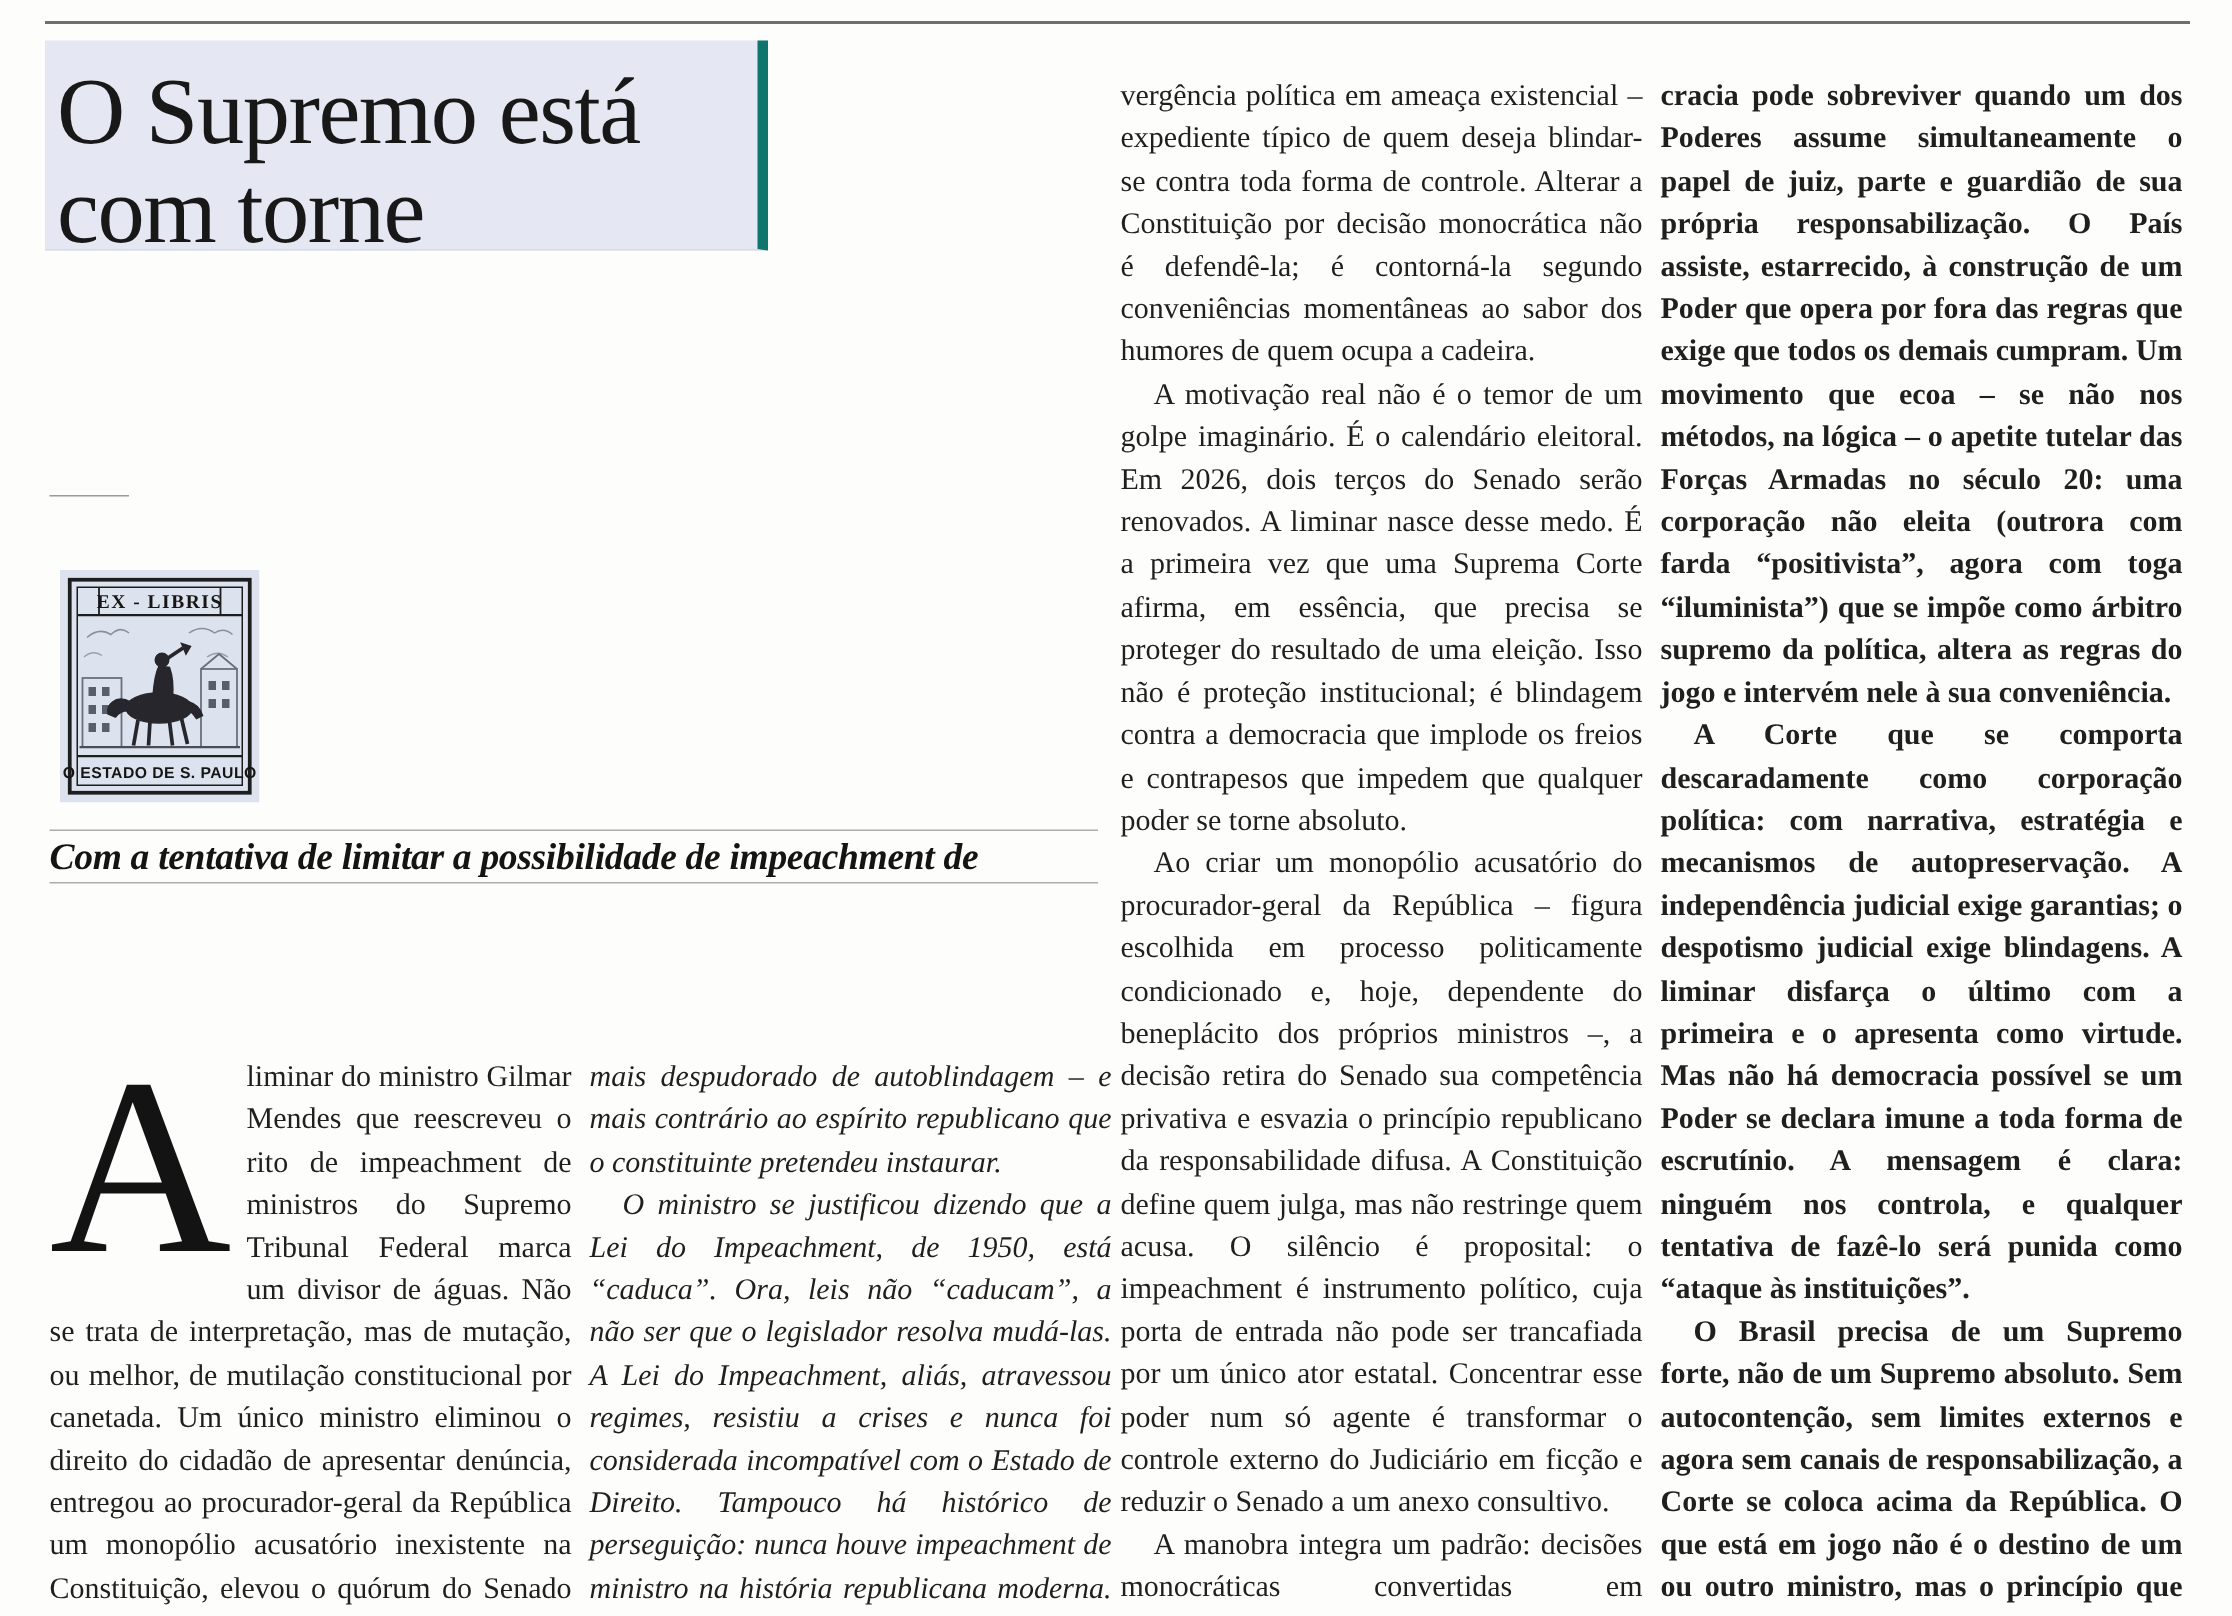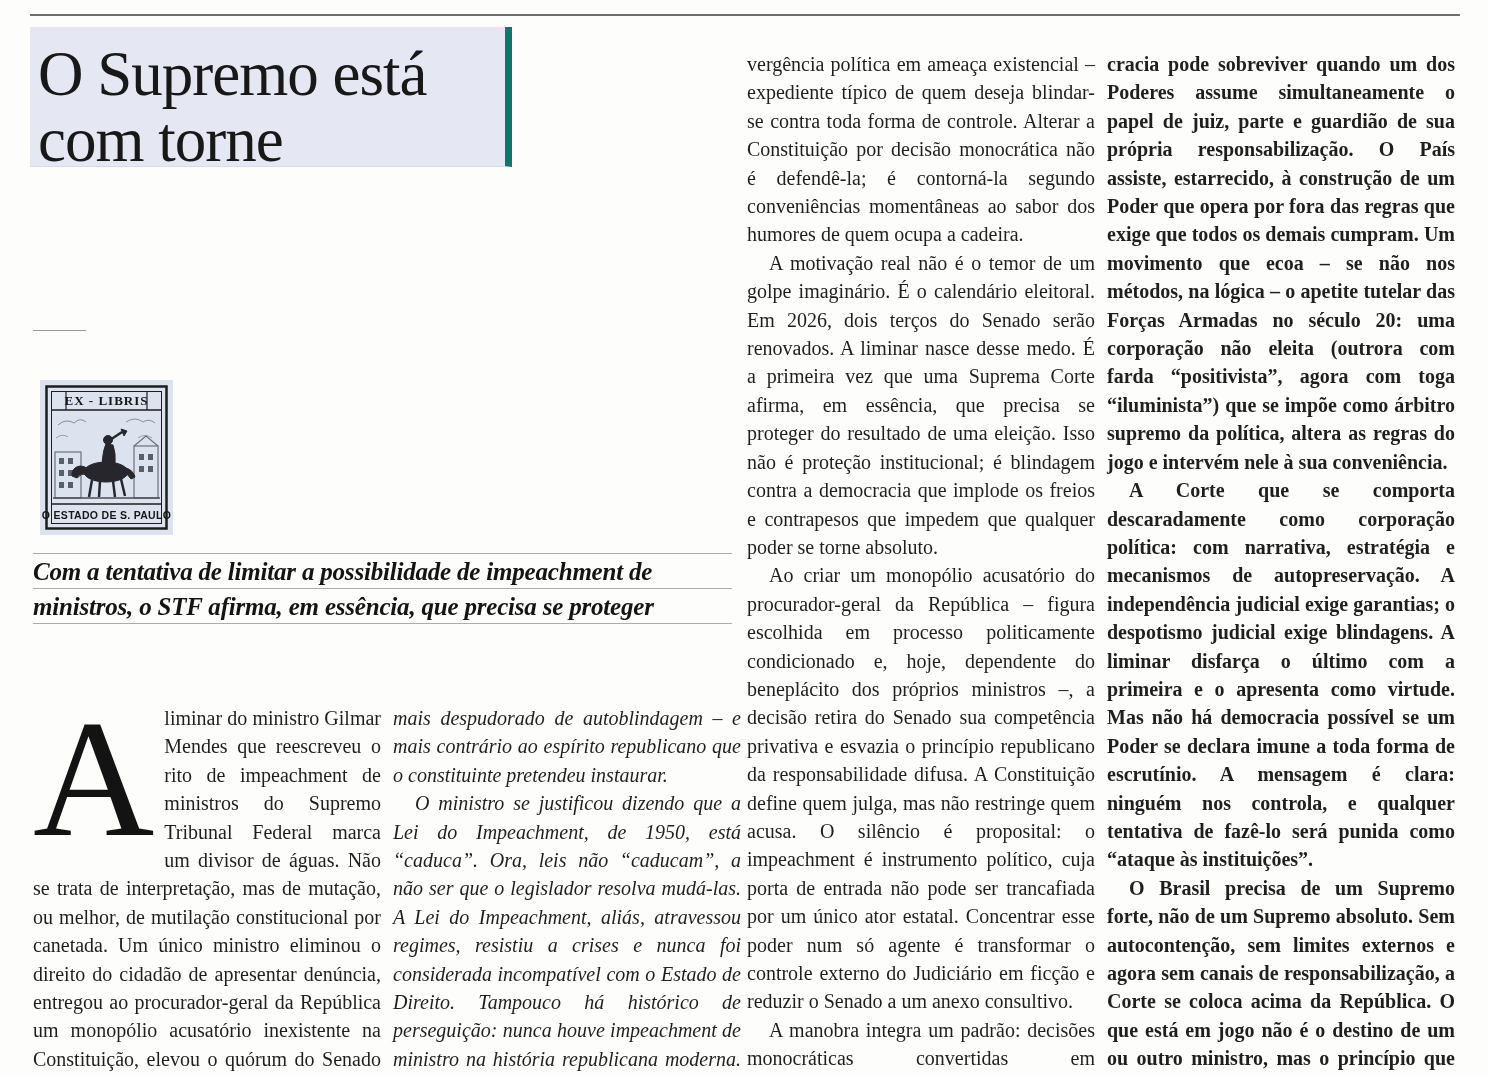--- a/index.html
+++ b/index.html
@@ -141,21 +141,20 @@
         <circle cx="68" cy="60" r="4.5"></circle>
 
         <line x1="70" y1="60" x2="82" y2="52" stroke-width="2.5"></line>
         <path d="M81,49 l6,2 l-3,5 z"></path>
       </g>
     </svg>
   </div>
 
   <div class="standfirst">
     <div class="sf-line">Com a tentativa de limitar a possibilidade de impeachment de</div>
-    <div class="sf-line">ministros, o STF afirma, em essência, que precisa se proteger</div>
     <div class="sf-bottom"></div>
   </div>
 
   <div class="col col1">
       <p class="para"><span class="drop-cap">A</span>liminar do ministro Gilmar Mendes que reescreveu o rito de impeachment de ministros do Supremo Tribunal Federal marca um divisor de águas. Não se trata de interpretação, mas de mutação, ou melhor, de mutilação constitucional por canetada. Um único ministro eliminou o direito do cidadão de apresentar denúncia, entregou ao procurador-geral da República um monopólio acusatório inexistente na Constituição, elevou o quórum do Senado a patamar impraticável e aboliu o afastamento cautelar do acusado. É difícil imaginar gesto</p>
     </div>
   <div class="col col2">
       <p class="para">mais despudorado de autoblindagem – e mais contrário ao espírito republicano que o constituinte pretendeu instaurar.</p>
       <p class="para indent">O ministro se justificou dizendo que a Lei do Impeachment, de 1950, está “caduca”. Ora, leis não “caducam”, a não ser que o legislador resolva mudá-las. A Lei do Impeachment, aliás, atravessou regimes, resistiu a crises e nunca foi considerada incompatível com o Estado de Direito. Tampouco há histórico de perseguição: nunca houve impeachment de ministro na história republicana moderna. Sugerir “risco sistêmico” ou “ataque ao Estado de Direito” é transformar di-</p>
     </div>

